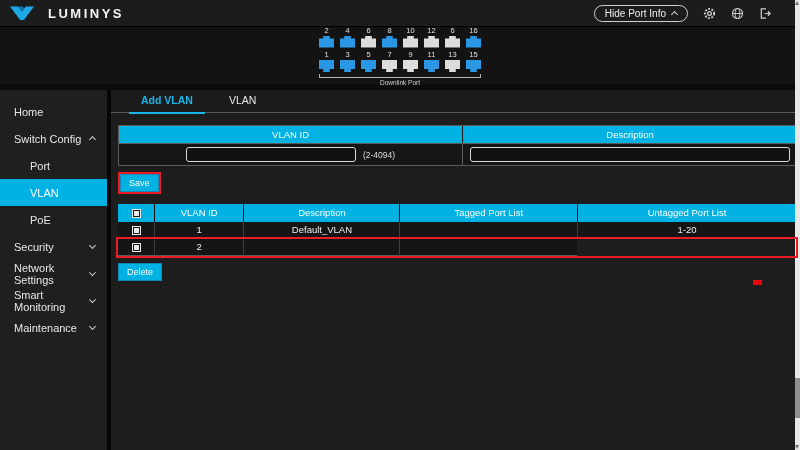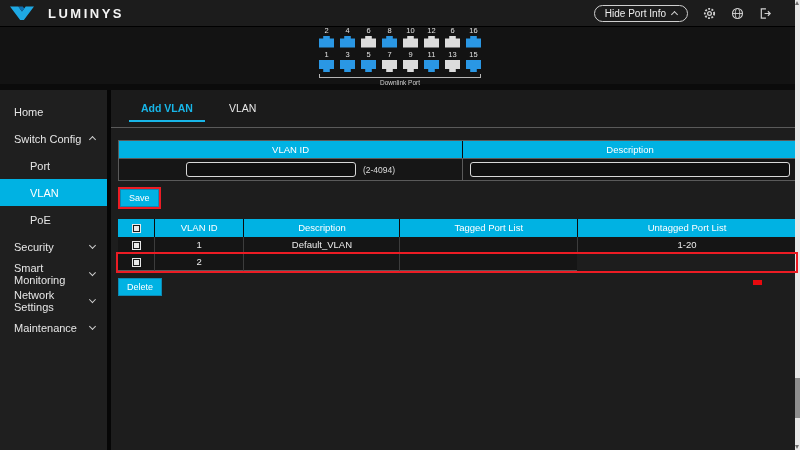--- a/index.html
+++ b/index.html
@@ -43,21 +43,21 @@
 
   
   .main { display:flex; height:360px; }
   .sidebar { width:107px; background:#1f1f1f; padding-top:8px; }
   .side-item { height:27px; display:flex; align-items:center; justify-content:space-between;
                padding:0 12px 0 14px; color:#e6e6e6; font-size:11px; cursor:pointer; }
   .side-item.sub { padding-left:30px; }
   .side-item.active { background:#00b2e3; color:#fff; }
   .v-divider { width:4px; background:#060606; }
   .content { flex:1; position:relative; background:#1d1d1d; }
-  .tabs { display:flex; height:38px; align-items:center; padding-left:12px;
+  .tabs { display:flex; height:23px; align-items:center; padding-left:12px;
           border-bottom:1px solid #5a5a5a; background:#1b1b1b; }
   .tab { padding:0 18px; font-size:10.5px; color:#e8e8e8; height:26px; line-height:24px;
          position:relative; cursor:pointer; }
   .tab.active { color:#18b6e8; font-weight:bold; }
   .tab.active::after { content:""; position:absolute; left:6px; right:6px; bottom:0;
                        height:2px; background:#18b6e8; }
   .content-body { padding:12px 2px 0 7px; }
 
   
   .form-block { border:1px solid #5a5a5a; }
@@ -241,25 +241,25 @@
           <span>VLAN</span>
         </div>
         <div class="side-item sub">
           <span>PoE</span>
         </div>
         <div class="side-item">
           <span>Security</span>
           <span class="chev down"></span>
         </div>
         <div class="side-item">
+          <span>Network Settings</span>
+          <span class="chev down"></span>
+        </div>
+        <div class="side-item">
           <span>Smart Monitoring</span>
-          <span class="chev down"></span>
-        </div>
-        <div class="side-item">
-          <span>Network Settings</span>
           <span class="chev down"></span>
         </div>
         <div class="side-item">
           <span>Maintenance</span>
           <span class="chev down"></span>
         </div>
       </aside>
     <div class="v-divider"></div>
     <section class="content">
       <nav class="tabs" id="tabs">

